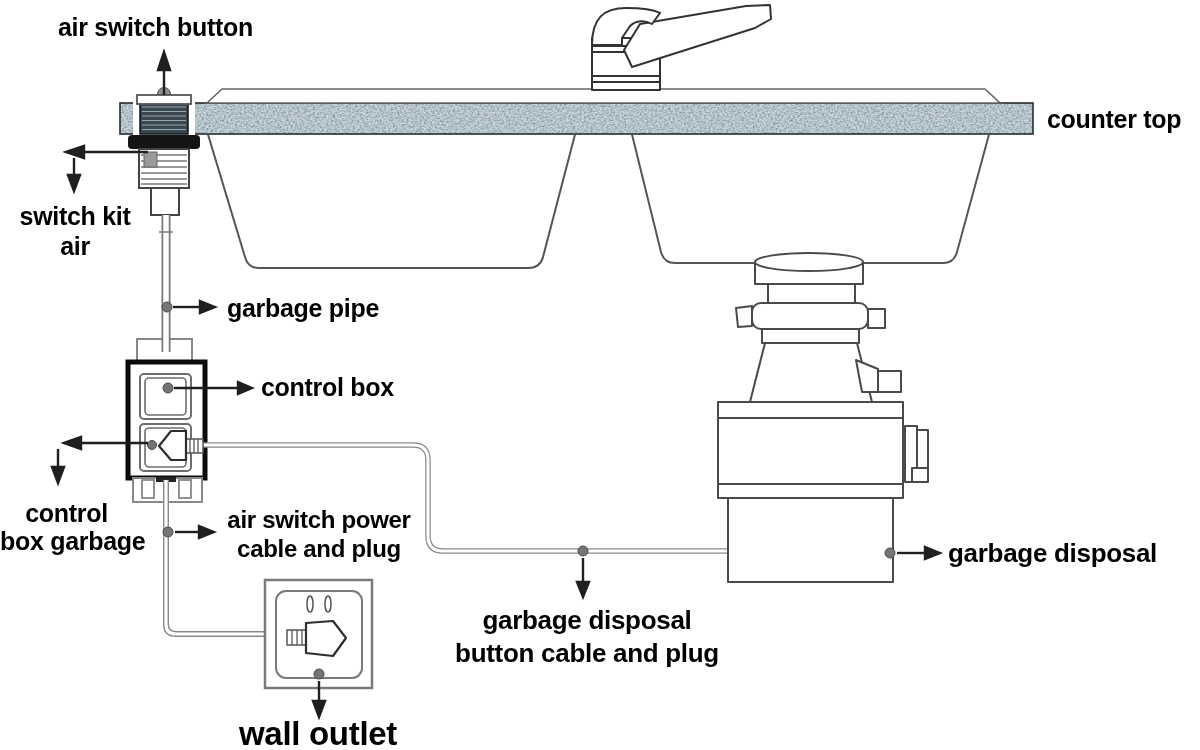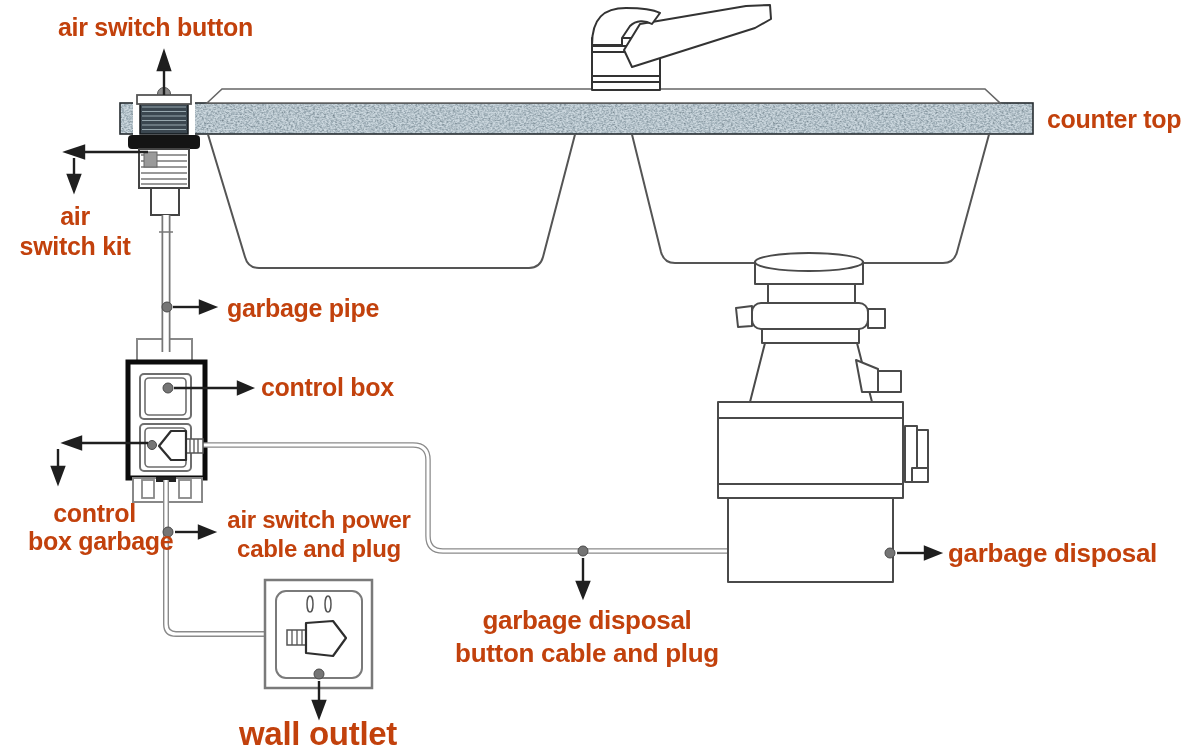--- a/index.html
+++ b/index.html
@@ -3,24 +3,24 @@
 <meta charset="utf-8">
 <style>
   html,body{margin:0;padding:0;background:#ffffff;}
   .stage{
     position:relative;width:1200px;height:750px;background:#ffffff;
     font-family:"Liberation Sans", sans-serif;overflow:hidden;
   }
   .stage svg{position:absolute;left:0;top:0;}
   .lbl{
     position:absolute;font-weight:700;font-size:25px;line-height:30px;
-    color:#c2410c;letter-spacing:-0.3px;white-space:nowrap;
+    color:#000000;letter-spacing:-0.3px;white-space:nowrap;
   }
   .lbl.center{text-align:center;}
-  .lh28{line-height:28px;padding-left:28px;}
+  .lh28{line-height:28px;}
   .lh29{line-height:29px;}
   .lh33{line-height:33px;}
 </style>
 </head>
 <body>
 
 <div class="stage">
 
   <svg width="1200" height="750" viewBox="0 0 1200 750">
     <defs>
@@ -221,22 +221,22 @@
         <polygon points="940,553 925,547 925,559"></polygon>
       </g>
     </g>
   </svg>
 
   <div class="lbl" style="left:58px;top:12px;">air switch button</div>
 
   <div class="lbl" style="left:1047px;top:104px;text-align:right;">counter top</div>
 
   <div class="lbl center" style="left:0px;top:201px;width:150px;">
+    <div>switch kit</div>
     <div>air</div>
-    <div>switch kit</div>
   </div>
 
   <div class="lbl" style="left:227px;top:293px;">garbage pipe</div>
 
   <div class="lbl" style="left:261px;top:372px;">control box</div>
 
   <div class="lbl center lh28" style="left:0px;top:499px;width:133px;">
     <div>control</div>
     <div>box garbage</div>
   </div>

